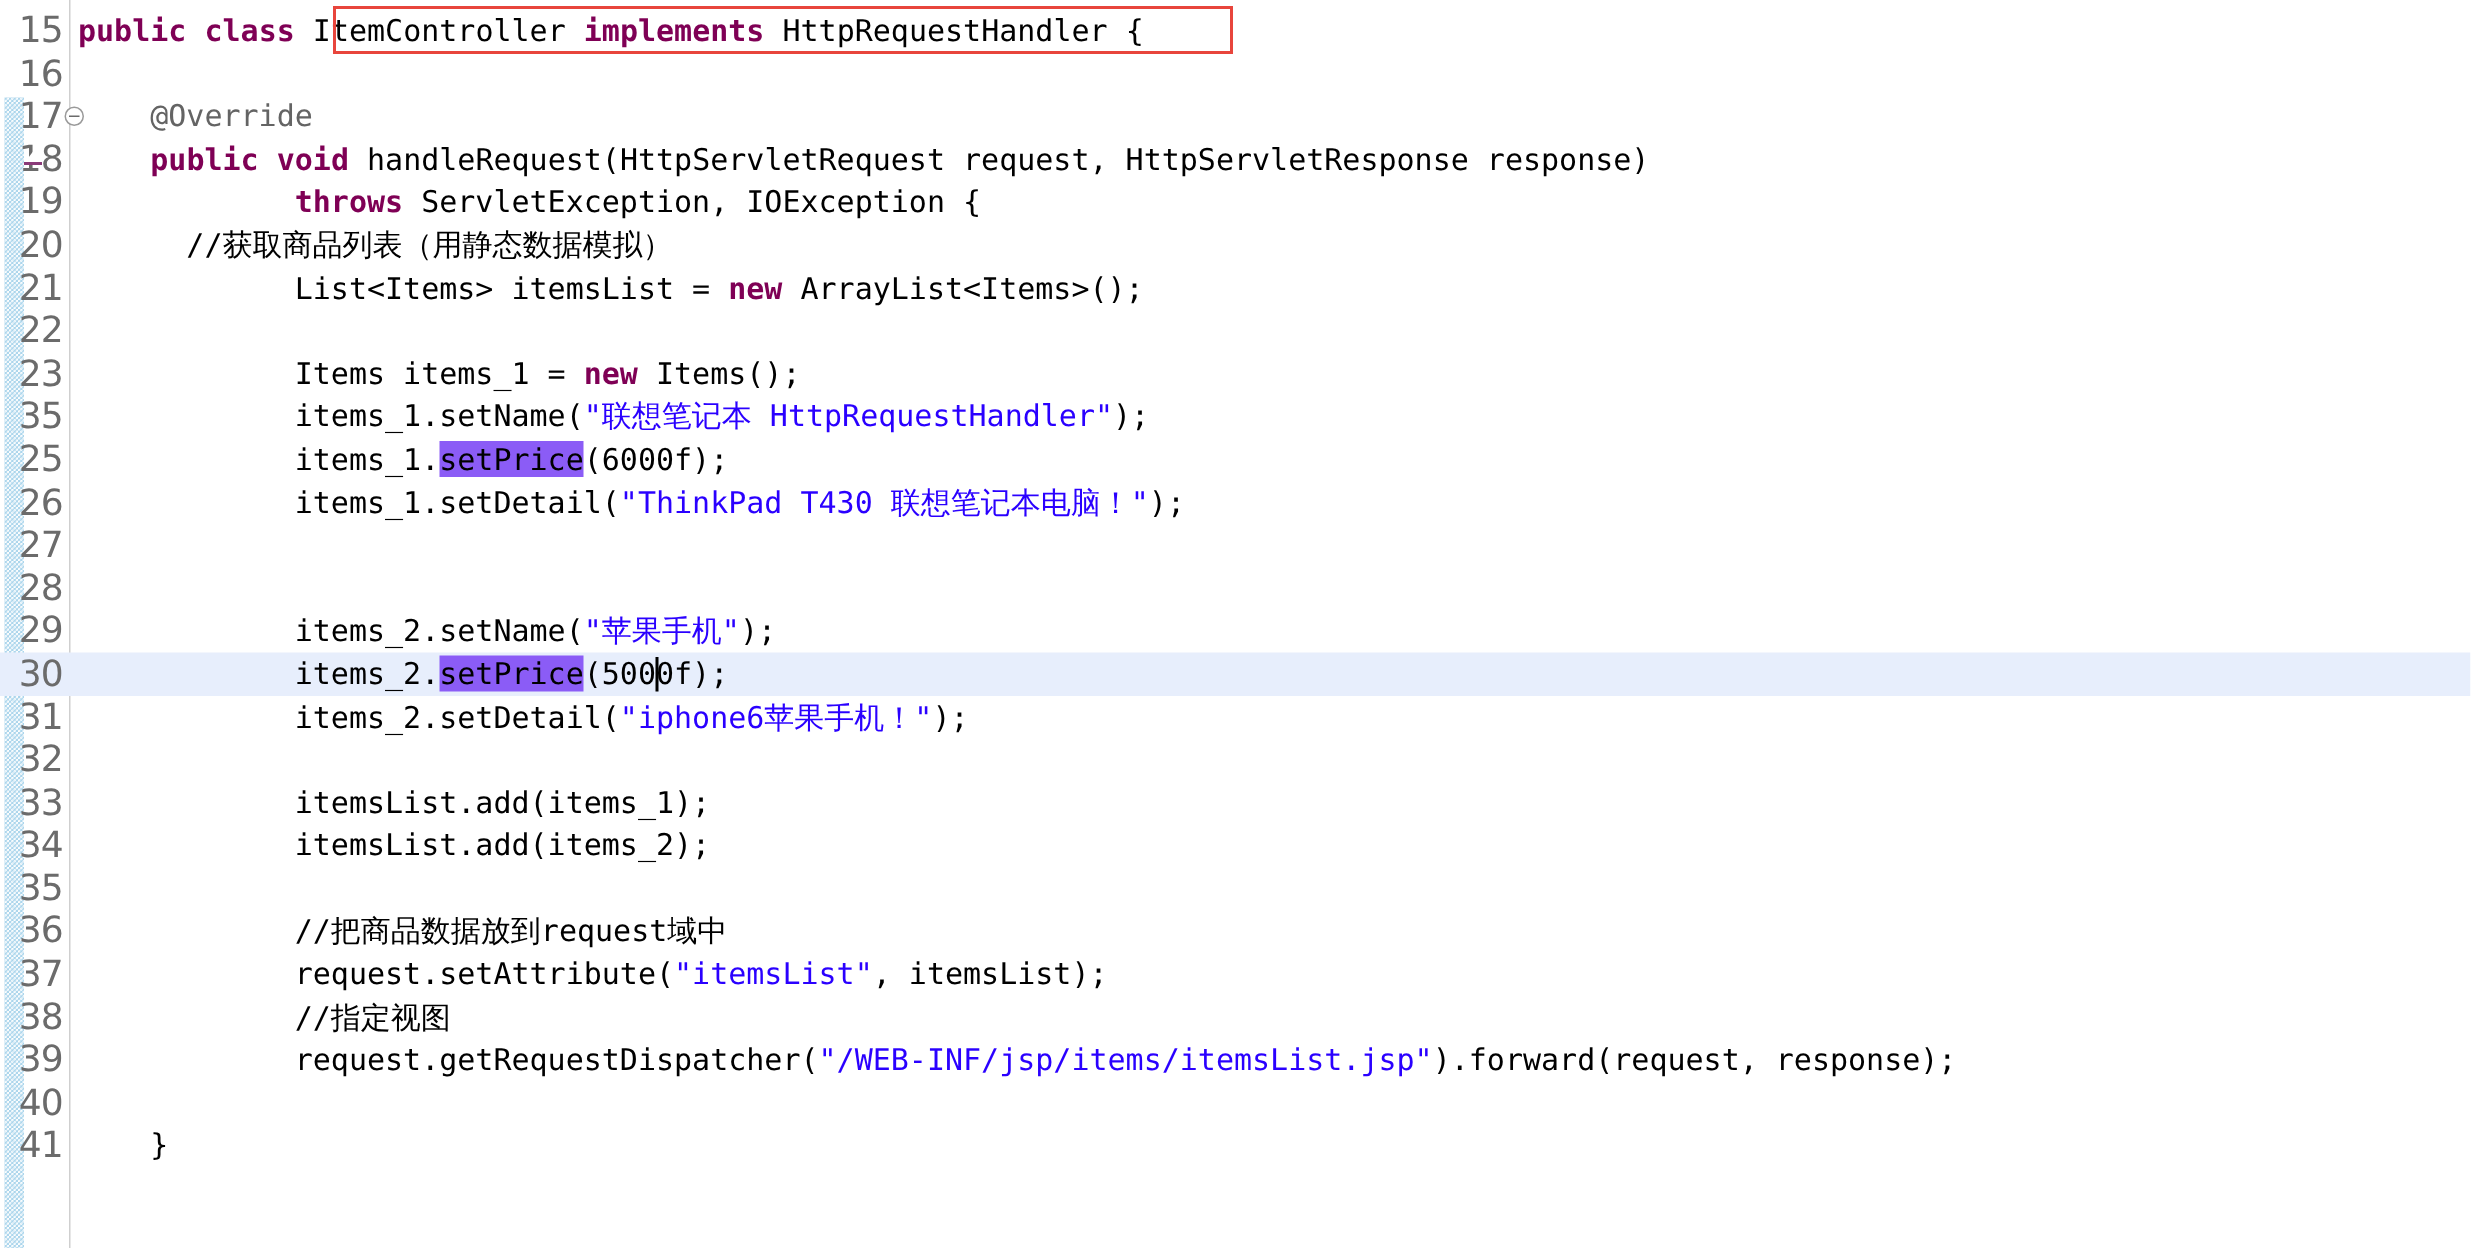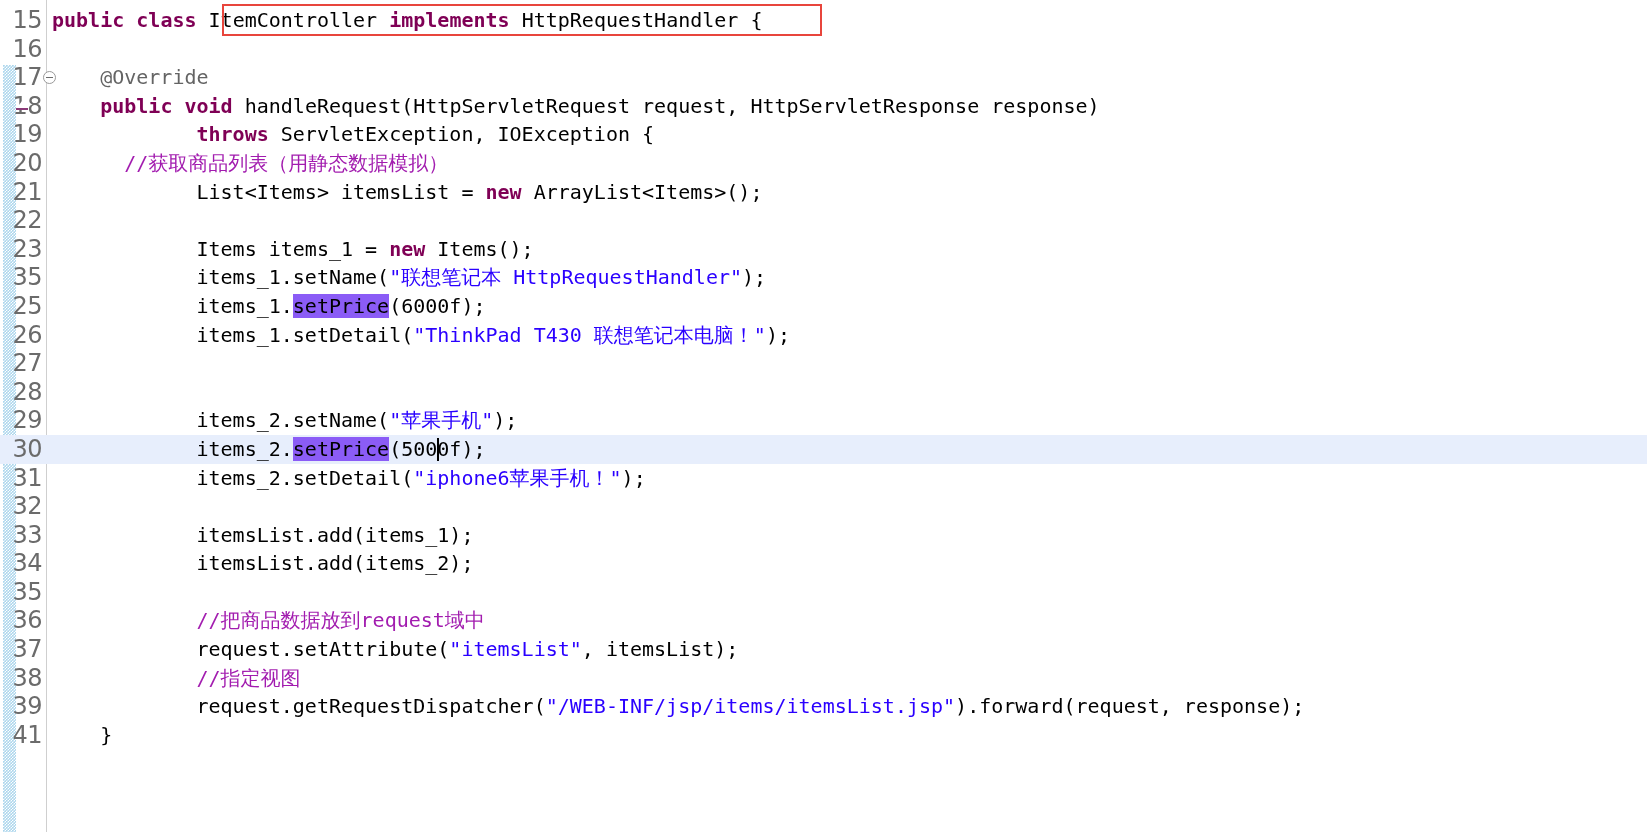--- a/index.html
+++ b/index.html
@@ -86,21 +86,21 @@
     position: absolute;
     left: 52px;
     top: 0;
     white-space: pre;
     color: #000000;
   }
 
   
   .kw      { color: #7f0055; font-weight: bold; }
   .str     { color: #2a00ff; }
-  .cmt     { color: #a21caf; }
+  .cmt     { color: #000000; }
   .ann     { color: #646464; }
   .plain   { color: #000000; }
   .occ     { background: #8b5cf6; }
 
   
   .fold-marker {
     position: absolute;
     left: 43px;
     top: 8px;
     width: 13px; height: 13px;
@@ -176,19 +176,20 @@
       <div class="line current"><span class="lineno">30</span><span class="code"><span class="plain">            items_2.</span><span class="occ">setPrice</span><span class="plain">(5000f);</span></span></div>
       <div class="line"><span class="lineno">31</span><span class="code"><span class="plain">            items_2.setDetail(</span><span class="str">"iphone6苹果手机！"</span><span class="plain">);</span></span></div>
       <div class="line"><span class="lineno">32</span><span class="code"></span></div>
       <div class="line"><span class="lineno">33</span><span class="code"><span class="plain">            itemsList.add(items_1);</span></span></div>
       <div class="line"><span class="lineno">34</span><span class="code"><span class="plain">            itemsList.add(items_2);</span></span></div>
       <div class="line"><span class="lineno">35</span><span class="code"></span></div>
       <div class="line"><span class="lineno">36</span><span class="code"><span class="cmt">            //把商品数据放到request域中</span></span></div>
       <div class="line"><span class="lineno">37</span><span class="code"><span class="plain">            request.setAttribute(</span><span class="str">"itemsList"</span><span class="plain">, itemsList);</span></span></div>
       <div class="line"><span class="lineno">38</span><span class="code"><span class="cmt">            //指定视图</span></span></div>
       <div class="line"><span class="lineno">39</span><span class="code"><span class="plain">            request.getRequestDispatcher(</span><span class="str">"/WEB-INF/jsp/items/itemsList.jsp"</span><span class="plain">).forward(request, response);</span></span></div>
+      <div class="line"><span class="lineno">40</span><span class="code"></span></div>
       <div class="line"><span class="lineno">41</span><span class="code"><span class="plain">    }</span></span></div>
     </div>
 
   <div class="redbox" id="redbox" style="left: 222px; top: 4px; width: 600px; height: 32px;"></div>
   <div class="caret" id="caret" style="left: 437px; top: 438px; height: 23px;"></div>
 
 </div>
 
 </body></html>

